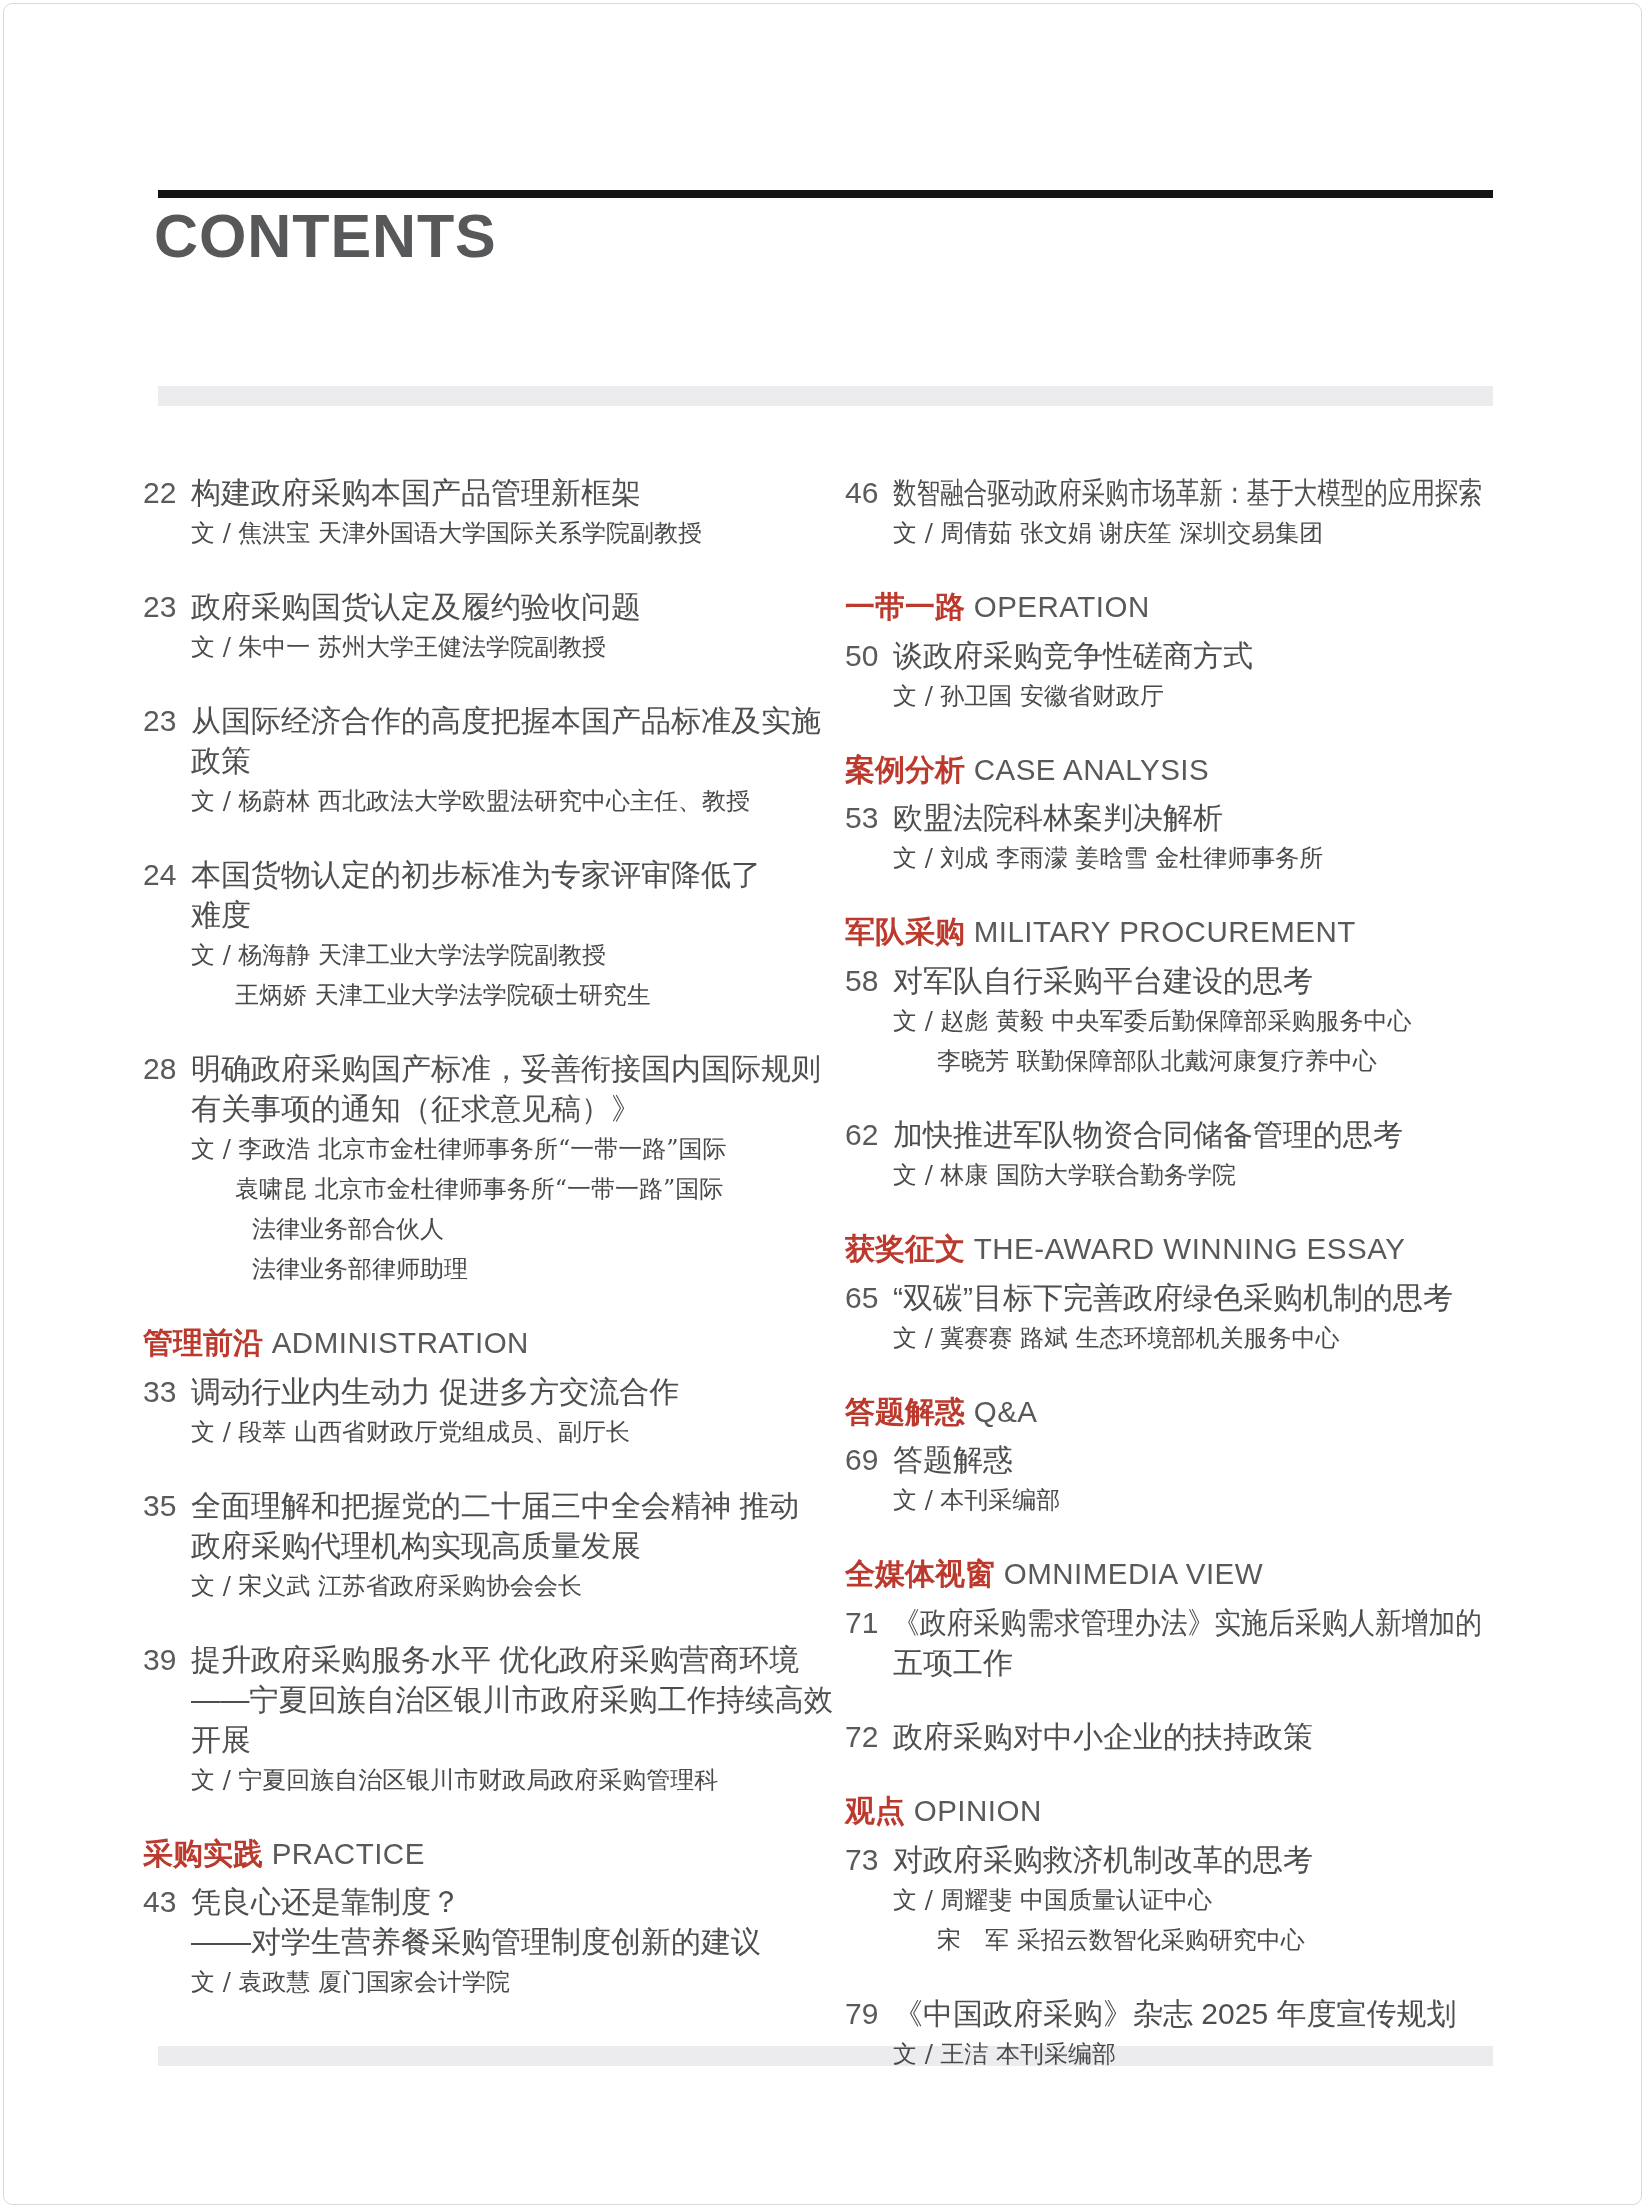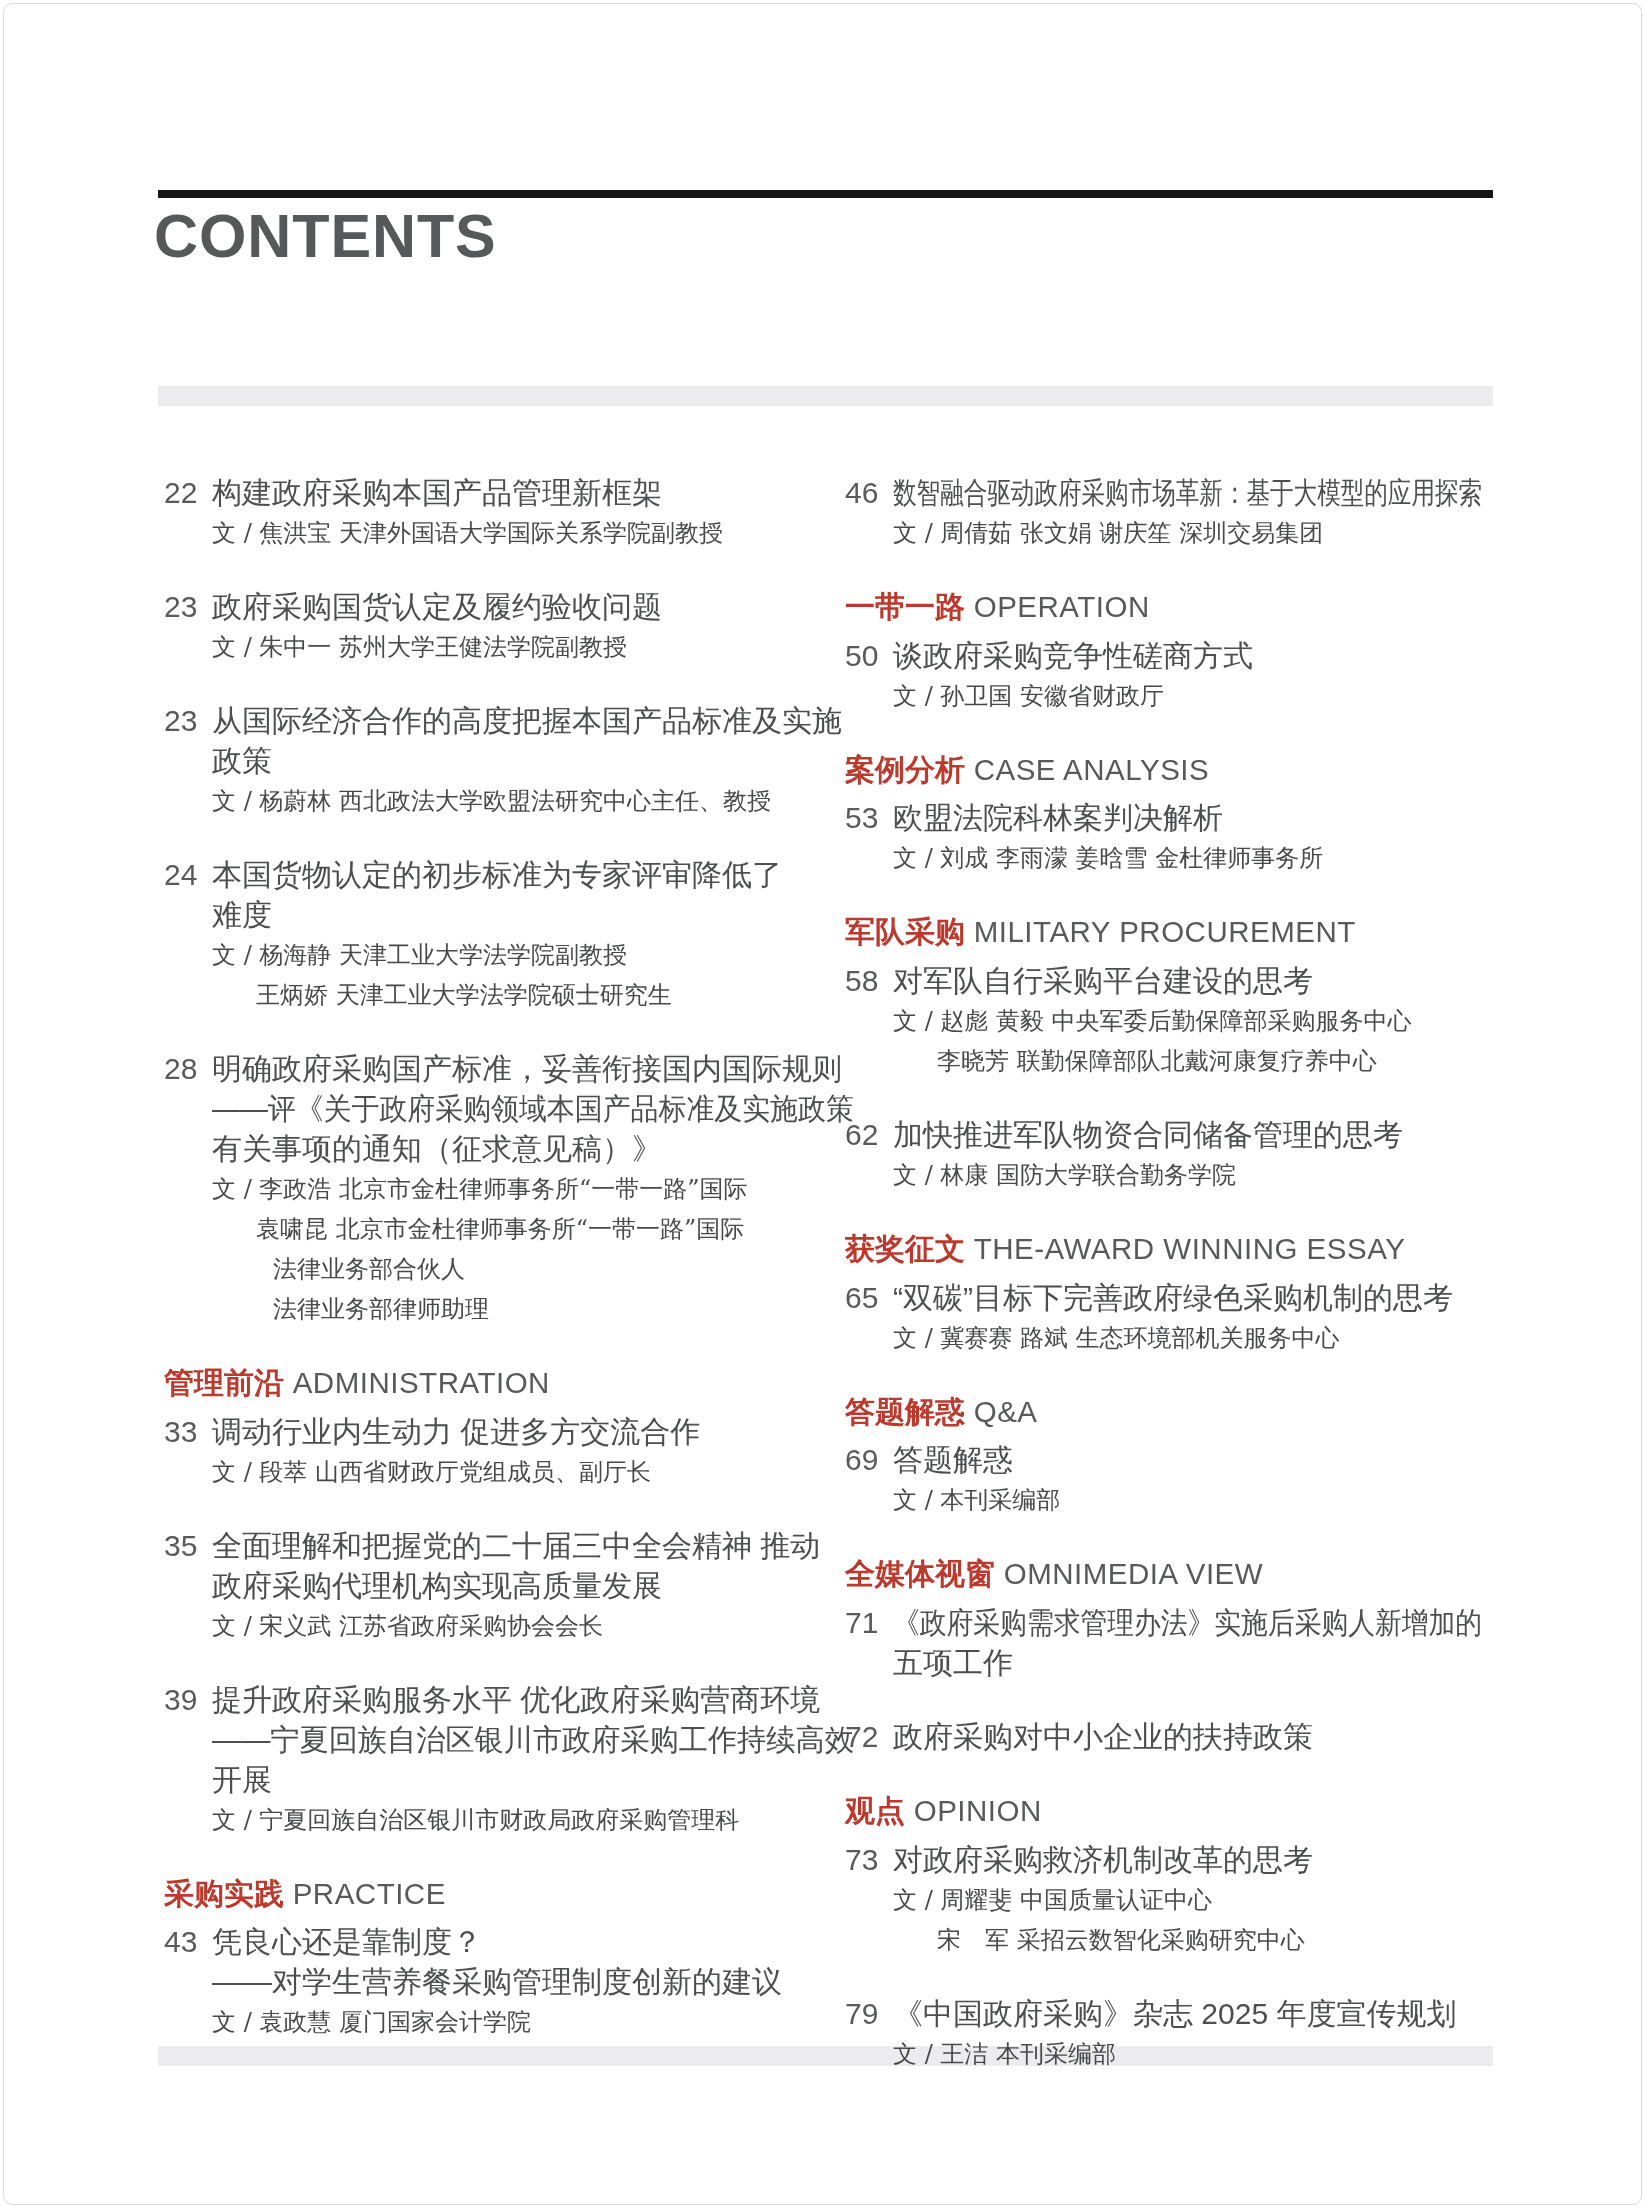--- a/index.html
+++ b/index.html
@@ -19,21 +19,21 @@
     position:absolute;left:154px;top:201px;
     font-size:61px;font-weight:bold;color:#57585a;letter-spacing:0.9px;
   }
   .band{
     position:absolute;left:158px;width:1335px;height:20px;background:#ececee;
   }
   .band-top{top:386px;}
   .band-bottom{top:2046px;}
 
   .col{position:absolute;top:473px;}
-  .col-left{left:164px;width:700px;}
+  .col-left{left:143px;width:700px;}
   .col-right{left:813px;width:646px;margin-left:32px;}
 
   .entry{display:flex;margin-bottom:34px;}
   .num{
     flex:0 0 48px;font-size:30px;color:#595a5c;line-height:40px;
   }
   .entry-body{flex:1 1 auto;min-width:0;}
   .title-line{
     font-size:30px;color:#4d4e50;line-height:40px;white-space:nowrap;
   }
@@ -87,21 +87,20 @@
         <div class="title-line fitline"><span>本国货物认定的初步标准为专家评审降低了</span></div>
         <div class="title-line fitline"><span>难度</span></div>
         <div class="author-line fitline indent-0"><span>文 / 杨海静 天津工业大学法学院副教授</span></div>
         <div class="author-line fitline indent-1"><span>王炳娇 天津工业大学法学院硕士研究生</span></div>
       </div>
     </div>
     <div class="entry">
       <div class="num">28</div>
       <div class="entry-body">
         <div class="title-line fitline"><span>明确政府采购国产标准，妥善衔接国内国际规则</span></div>
-        <div class="title-line fitline"><span style="transform: scaleX(0.930171);">——评《关于政府采购领域本国产品标准及实施政策</span></div>
         <div class="title-line fitline"><span>有关事项的通知（征求意见稿）》</span></div>
         <div class="author-line fitline indent-0"><span>文 / 李政浩 北京市金杜律师事务所“一带一路”国际</span></div>
         <div class="author-line fitline indent-1"><span>袁啸昆 北京市金杜律师事务所“一带一路”国际</span></div>
         <div class="author-line fitline indent-2"><span>法律业务部合伙人</span></div>
         <div class="author-line fitline indent-2"><span>法律业务部律师助理</span></div>
       </div>
     </div>
     <div class="section"><span class="sec-cn">管理前沿</span><span class="sec-en"> ADMINISTRATION</span></div>
     <div class="entry">
       <div class="num">33</div>

